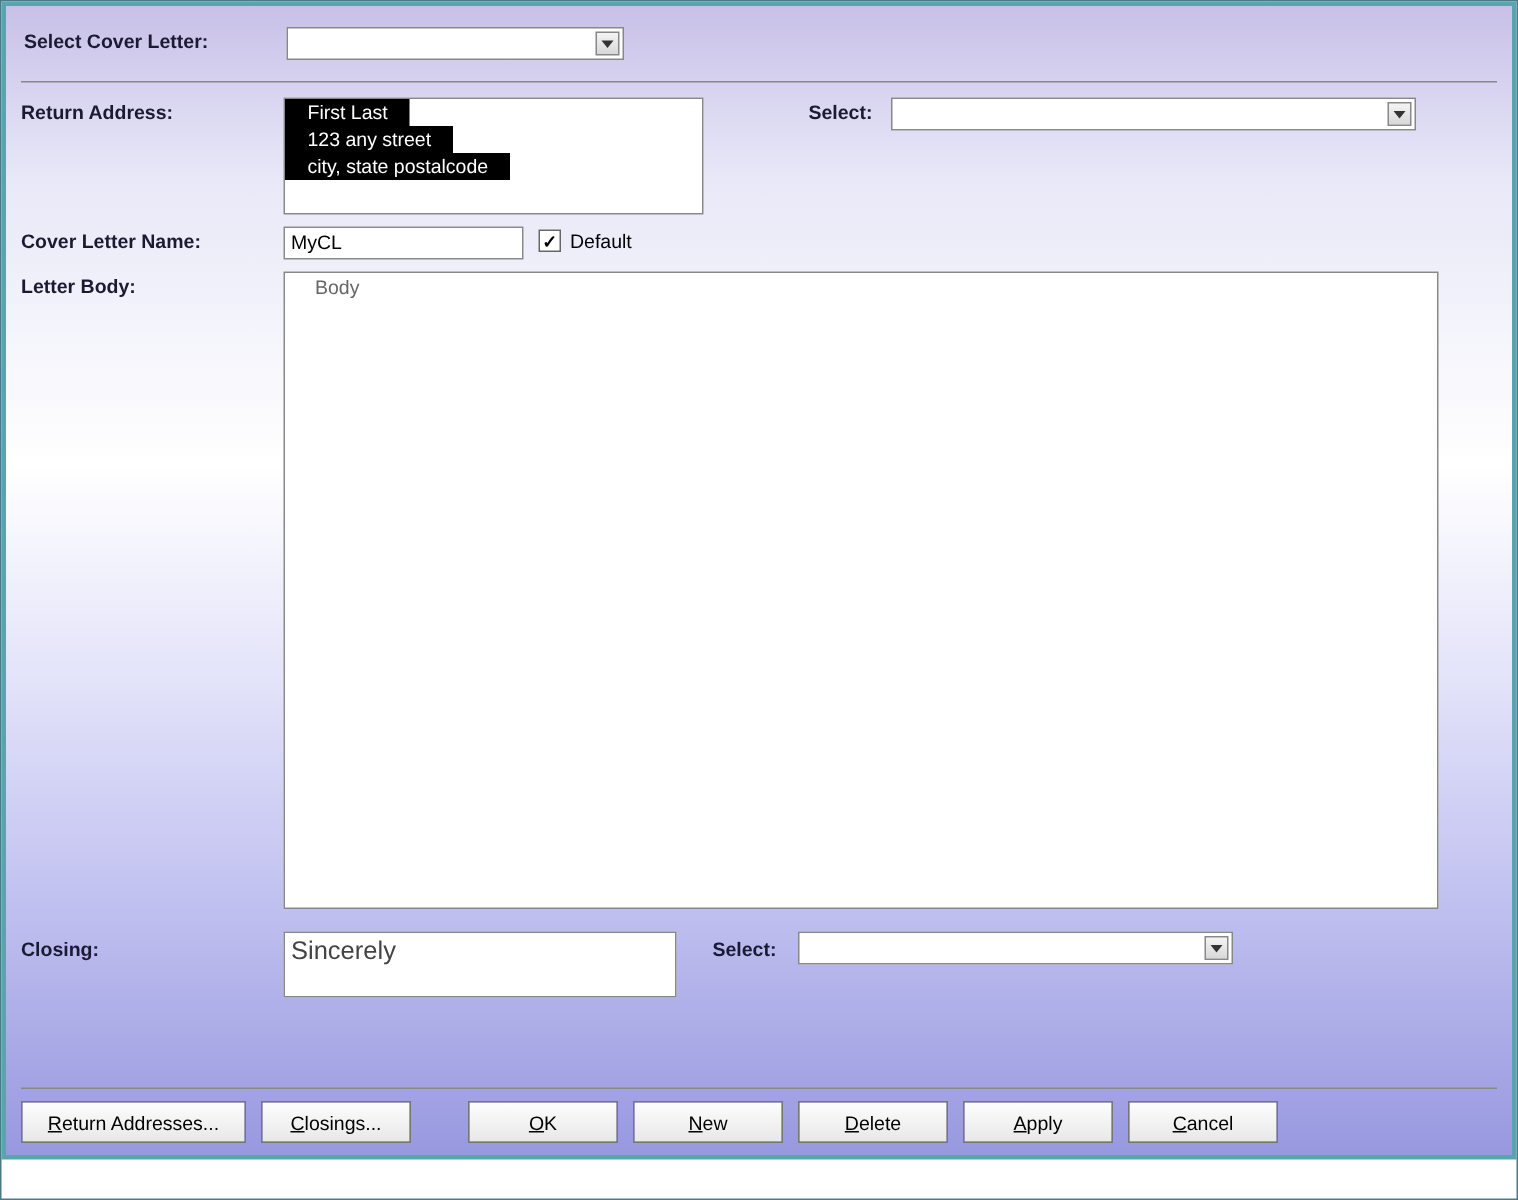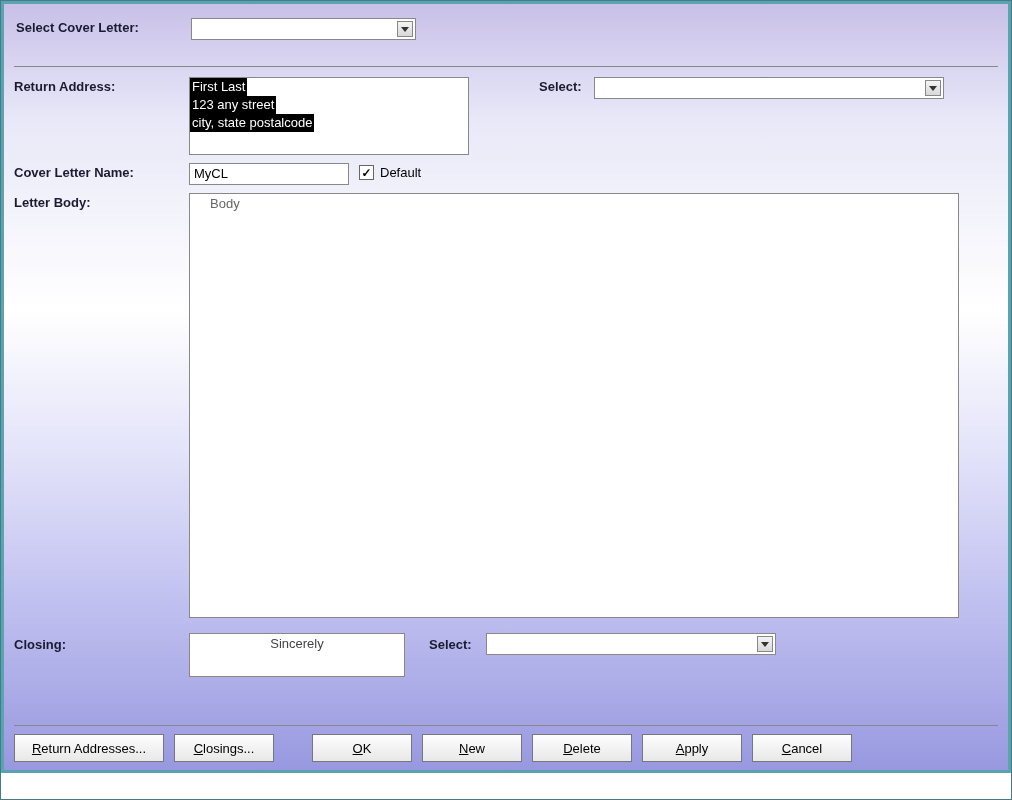--- a/index.html
+++ b/index.html
@@ -115,21 +115,21 @@
     border: 1px solid #888;
     padding: 0;
     line-height: 18px;
     font-size: 13px;
     overflow: hidden;
   }
   .ra-line {
     display: inline-block;
     background: #000;
     color: #fff;
-    padding: 0 2px;
+    padding: 0 15px;
   }
   .select-right {
     margin-left: 70px;
     display: flex;
     align-items: flex-start;
   }
   .select-right .lbl {
     font-weight: bold;
     color: #1a1a33;
     margin-right: 12px;
@@ -165,28 +165,27 @@
   .letter-body {
     width: 770px;
     height: 425px;
     background: #fff;
     border: 1px solid #888;
     padding: 2px 20px;
     color: #666;
     font-size: 13px;
   }
   .closing-box {
-    width: 216px;
+    width: 262px;
     height: 44px;
     background: #fff;
     border: 1px solid #888;
     padding: 2px 4px;
     color: #444;
-    font-size: 13px;
-    text-align: center;
+    font-size: 17px;
   }
   .closing-row {
     display: flex;
     align-items: flex-start;
     margin-top: 12px;
   }
   .closing-select {
     margin-left: 24px;
     display: flex;
     align-items: flex-start;
@@ -228,21 +227,21 @@
   .spacer-flex { flex: 0 0 18px; }
 </style>
 </head>
 <body>
 
 <div class="window">
 
   <div class="client">
 
     <div class="top-section">
-      <div class="row" style="margin-bottom:16px">
+      <div class="row" style="margin-bottom:4px">
         <div class="label">Select Cover Letter:</div>
         <div class="combo" style="width:225px">
           <span></span>
           <span class="combo-arrow"></span>
         </div>
       </div>
     </div>
 
     <div class="row">
       <div class="label">Return Address:</div>

